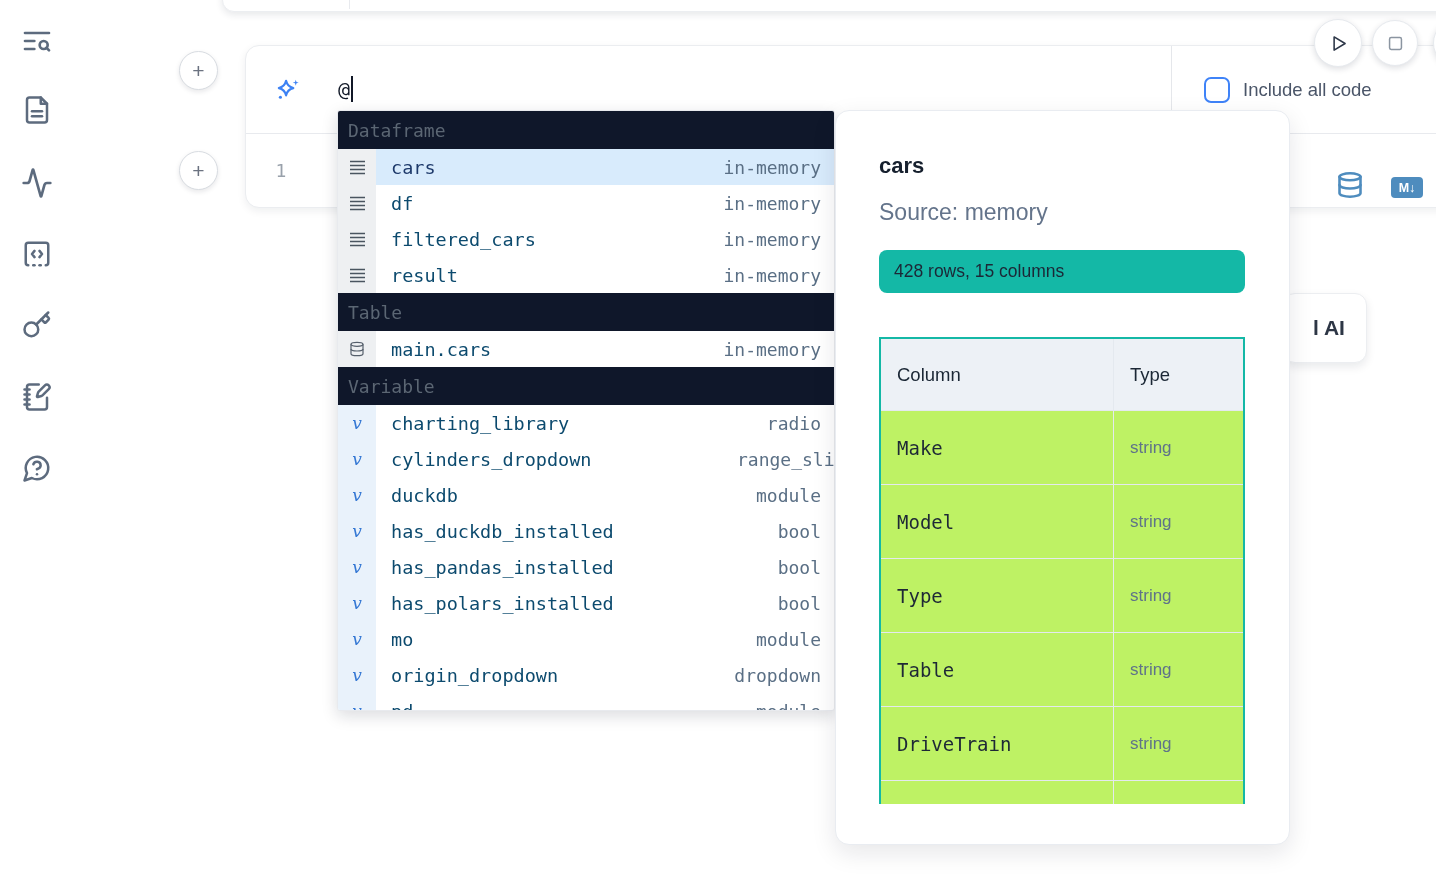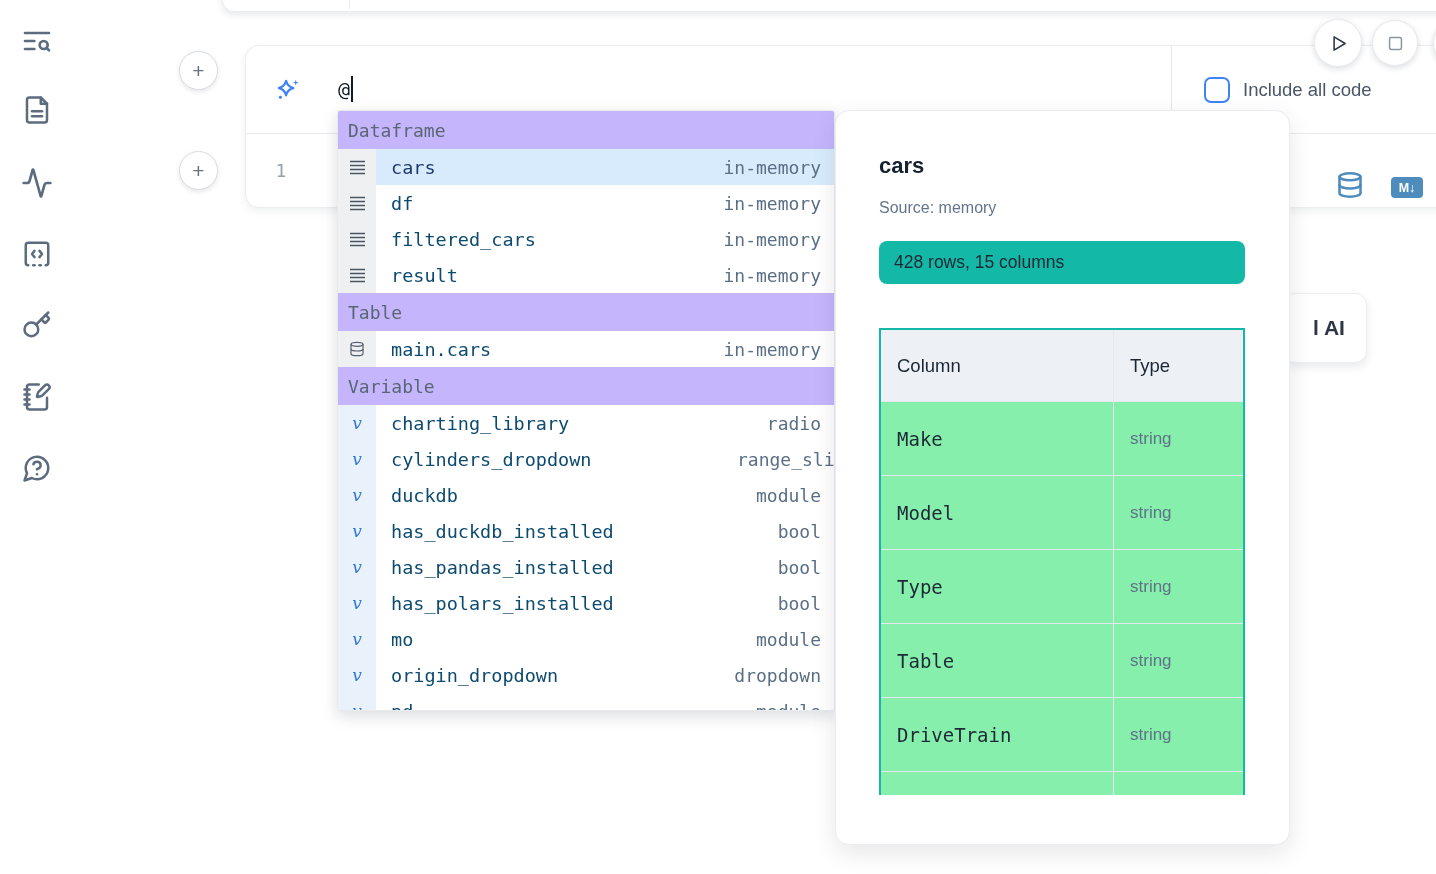--- a/index.html
+++ b/index.html
@@ -53,21 +53,21 @@
   .md-badge { position:absolute; left:1391px; top:177px; width:32px; height:21px;
               background:#4e8cbe; border-radius:4px; color:#fff; font-weight:bold;
               font-size:12.5px; display:flex; align-items:center; justify-content:center;
               z-index:1; cursor:pointer; letter-spacing:0; }
 
   
   .dropdown { position:absolute; left:337px; top:110px; width:498px; height:601px;
               background:#fff; border:1px solid #e8eaee; border-radius:3px;
               box-shadow:0 5px 16px rgba(15,23,42,.15); overflow:hidden; z-index:3;
               font-family:"DejaVu Sans Mono", monospace; }
-  .dd-header { height:38px; display:flex; align-items:center; background:#c4b5fd;
+  .dd-header { height:38px; display:flex; align-items:center; background:#0f172a;
                color:#5b6673; font-size:18px; padding-left:10px; }
   .dd-row { display:flex; align-items:stretch; height:36px; cursor:pointer; }
   .dd-ic { width:38px; flex:none; display:flex; align-items:center; justify-content:center; }
   .ic-gray { background:#eef0f2; }
   .ic-blue { background:#e9f2fb; }
   .dd-main { flex:1; display:flex; align-items:center; padding:0 13px 0 15px; min-width:0; }
   .dd-row.sel .dd-main { background:#d8ebfc; }
   .dd-name { font-size:18.5px; color:#0c4a6e; white-space:pre; }
   .dd-row.sel .dd-name { color:#1e3a6b; }
   .dd-type { margin-left:auto; font-size:18px; color:#5a6f85; white-space:pre; }
@@ -78,26 +78,26 @@
   .ai-card { position:absolute; left:1283px; top:293px; width:84px; height:70px; background:#fff;
              border:1px solid #eceef1; border-radius:12px; box-shadow:0 4px 10px rgba(15,23,42,.09);
              z-index:2; display:flex; align-items:center; padding-left:5px; cursor:pointer; }
   .ai-card span { font-weight:bold; font-size:21px; color:#2d3645; white-space:pre;padding-left:24px; }
 
   
   .panel { position:absolute; left:835px; top:110px; width:455px; height:735px; background:#fff;
            border:1px solid #e9ecf1; border-radius:14px; box-shadow:0 8px 24px rgba(15,23,42,.10);
            z-index:4; padding:42px 44px 0 43px; }
   .panel-title { font-size:22px; font-weight:bold; color:#16202e; }
-  .panel-source { margin-top:20px; font-size:16px; color:#64748b; }
+  .panel-source { margin-top:20px; font-size:23px; color:#64748b; }
   .shape-badge { margin-top:24px; background:#14b8a6; border-radius:8px; padding:11px 15px;
                  font-size:17.5px; color:#1c2736; }
   .tbl-clip { margin-top:44px; height:467px; overflow:hidden; }
   .tbl { border:2px solid #14b8a6; }
-  .trow { display:flex; height:74px; border-bottom:1px solid #e4e9ef; background:#86efac; }
+  .trow { display:flex; height:74px; border-bottom:1px solid #e4e9ef; background:#bef264; }
   .trow.head { height:72px; background:#edf1f6; }
   .tc1 { width:233px; border-right:1px solid #e4e9ef; display:flex; align-items:center; padding-left:16px; }
   .tc2 { flex:1; display:flex; align-items:center; padding-left:16px; }
   .hd-txt { font-size:18.5px; color:#1b2735; }
   .col-txt { font-family:"DejaVu Sans Mono", monospace; font-size:19px; color:#1e2836; }
   .type-txt { font-size:17px; color:#5f7389; }
 </style>
 </head>
 <body>
 

